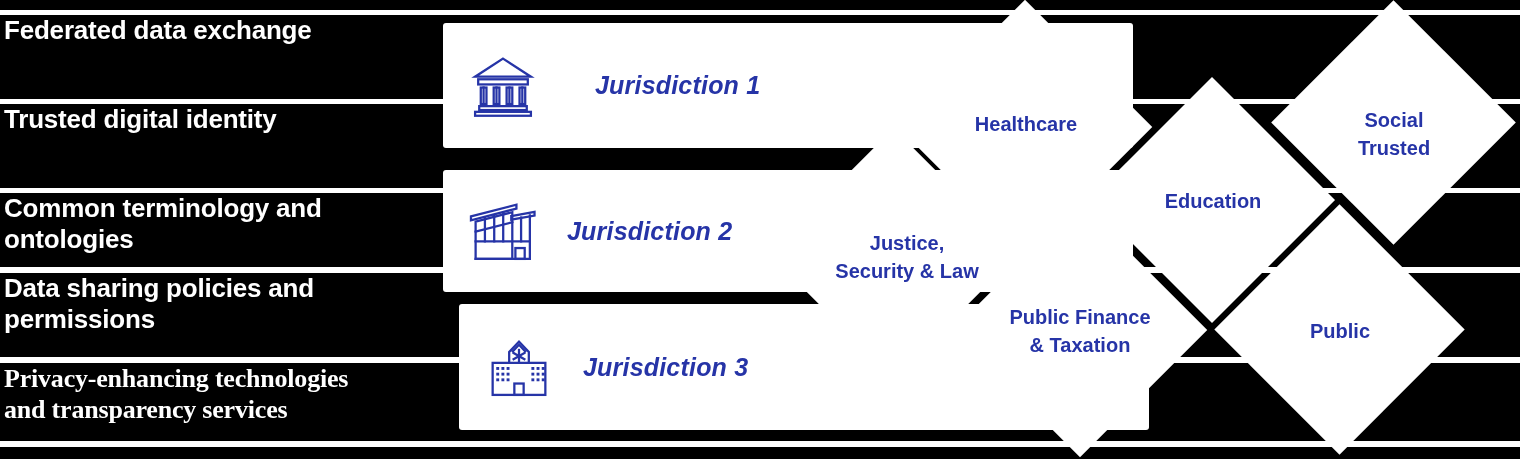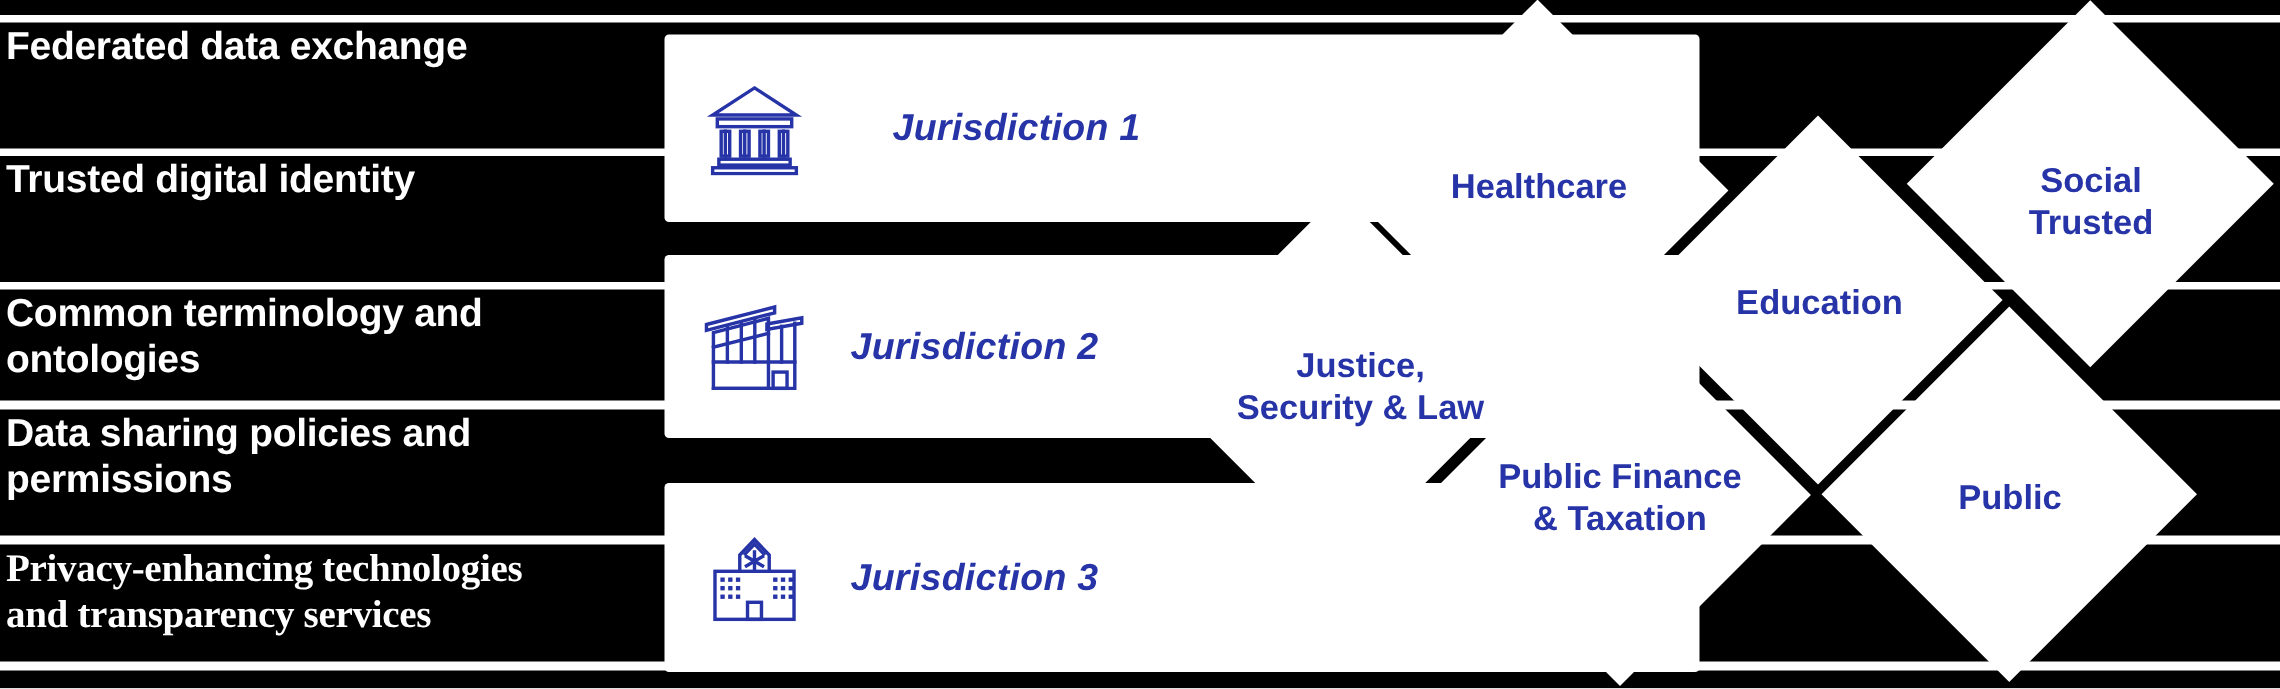--- a/index.html
+++ b/index.html
@@ -29,34 +29,34 @@
   .cap-line{white-space:nowrap;}
   
   .diamond{position:absolute;background:var(--bg);transform:rotate(45deg);}
   .d-healthcare{left:935px;top:37px;width:180px;height:180px;}
   .d-social{left:1307px;top:36px;width:173px;height:173px;}
   .d-education{left:1125px;top:113px;width:174px;height:174px;}
   .d-justice{left:805px;top:165px;width:177px;height:177px;}
   .d-finance{left:990px;top:240px;width:180px;height:180px;}
   .d-admin{left:1251px;top:241px;width:177px;height:177px;}
   .domain-label{position:absolute;transform:translate(-50%,-50%);text-align:center;
-                color:var(--accent);font-size:23px;line-height:28px;font-weight:600;}
+                color:var(--accent);font-size:20px;line-height:28px;font-weight:600;}
   .domain-line{white-space:nowrap;}
   .l-healthcare{left:1026px;top:124px;}
   .l-social{left:1394px;top:134px;text-align:center;}
   .l-education{left:1213px;top:201px;}
   .l-justice{left:907px;top:257px;}
   .l-finance{left:1080px;top:331px;}
   .l-admin{left:1340px;top:331px;}
   
   .card{position:absolute;left:443px;width:690px;background:var(--bg);border-radius:3px;
         display:flex;align-items:center;}
   .card-1{top:23px;height:125px;gap:28px;}
   .card-2{top:170px;height:122px;}
-  .card-3{top:322px;height:126px;}
+  .card-3{top:304px;height:126px;margin-left:16px;}
   .icon{margin-left:25px;width:70px;height:62px;flex:0 0 auto;color:var(--accent);}
   .icon svg{width:100%;height:100%;display:block;stroke:currentColor;fill:none;
             stroke-width:2.2;stroke-linecap:square;stroke-miterlimit:4;}
   .icon svg .dot{fill:currentColor;stroke:none;}
   .j-label{margin-left:29px;color:var(--accent);font-size:25px;font-weight:700;
            font-style:italic;white-space:nowrap;letter-spacing:0.2px;}
 </style>
 </head>
 <body>
 

